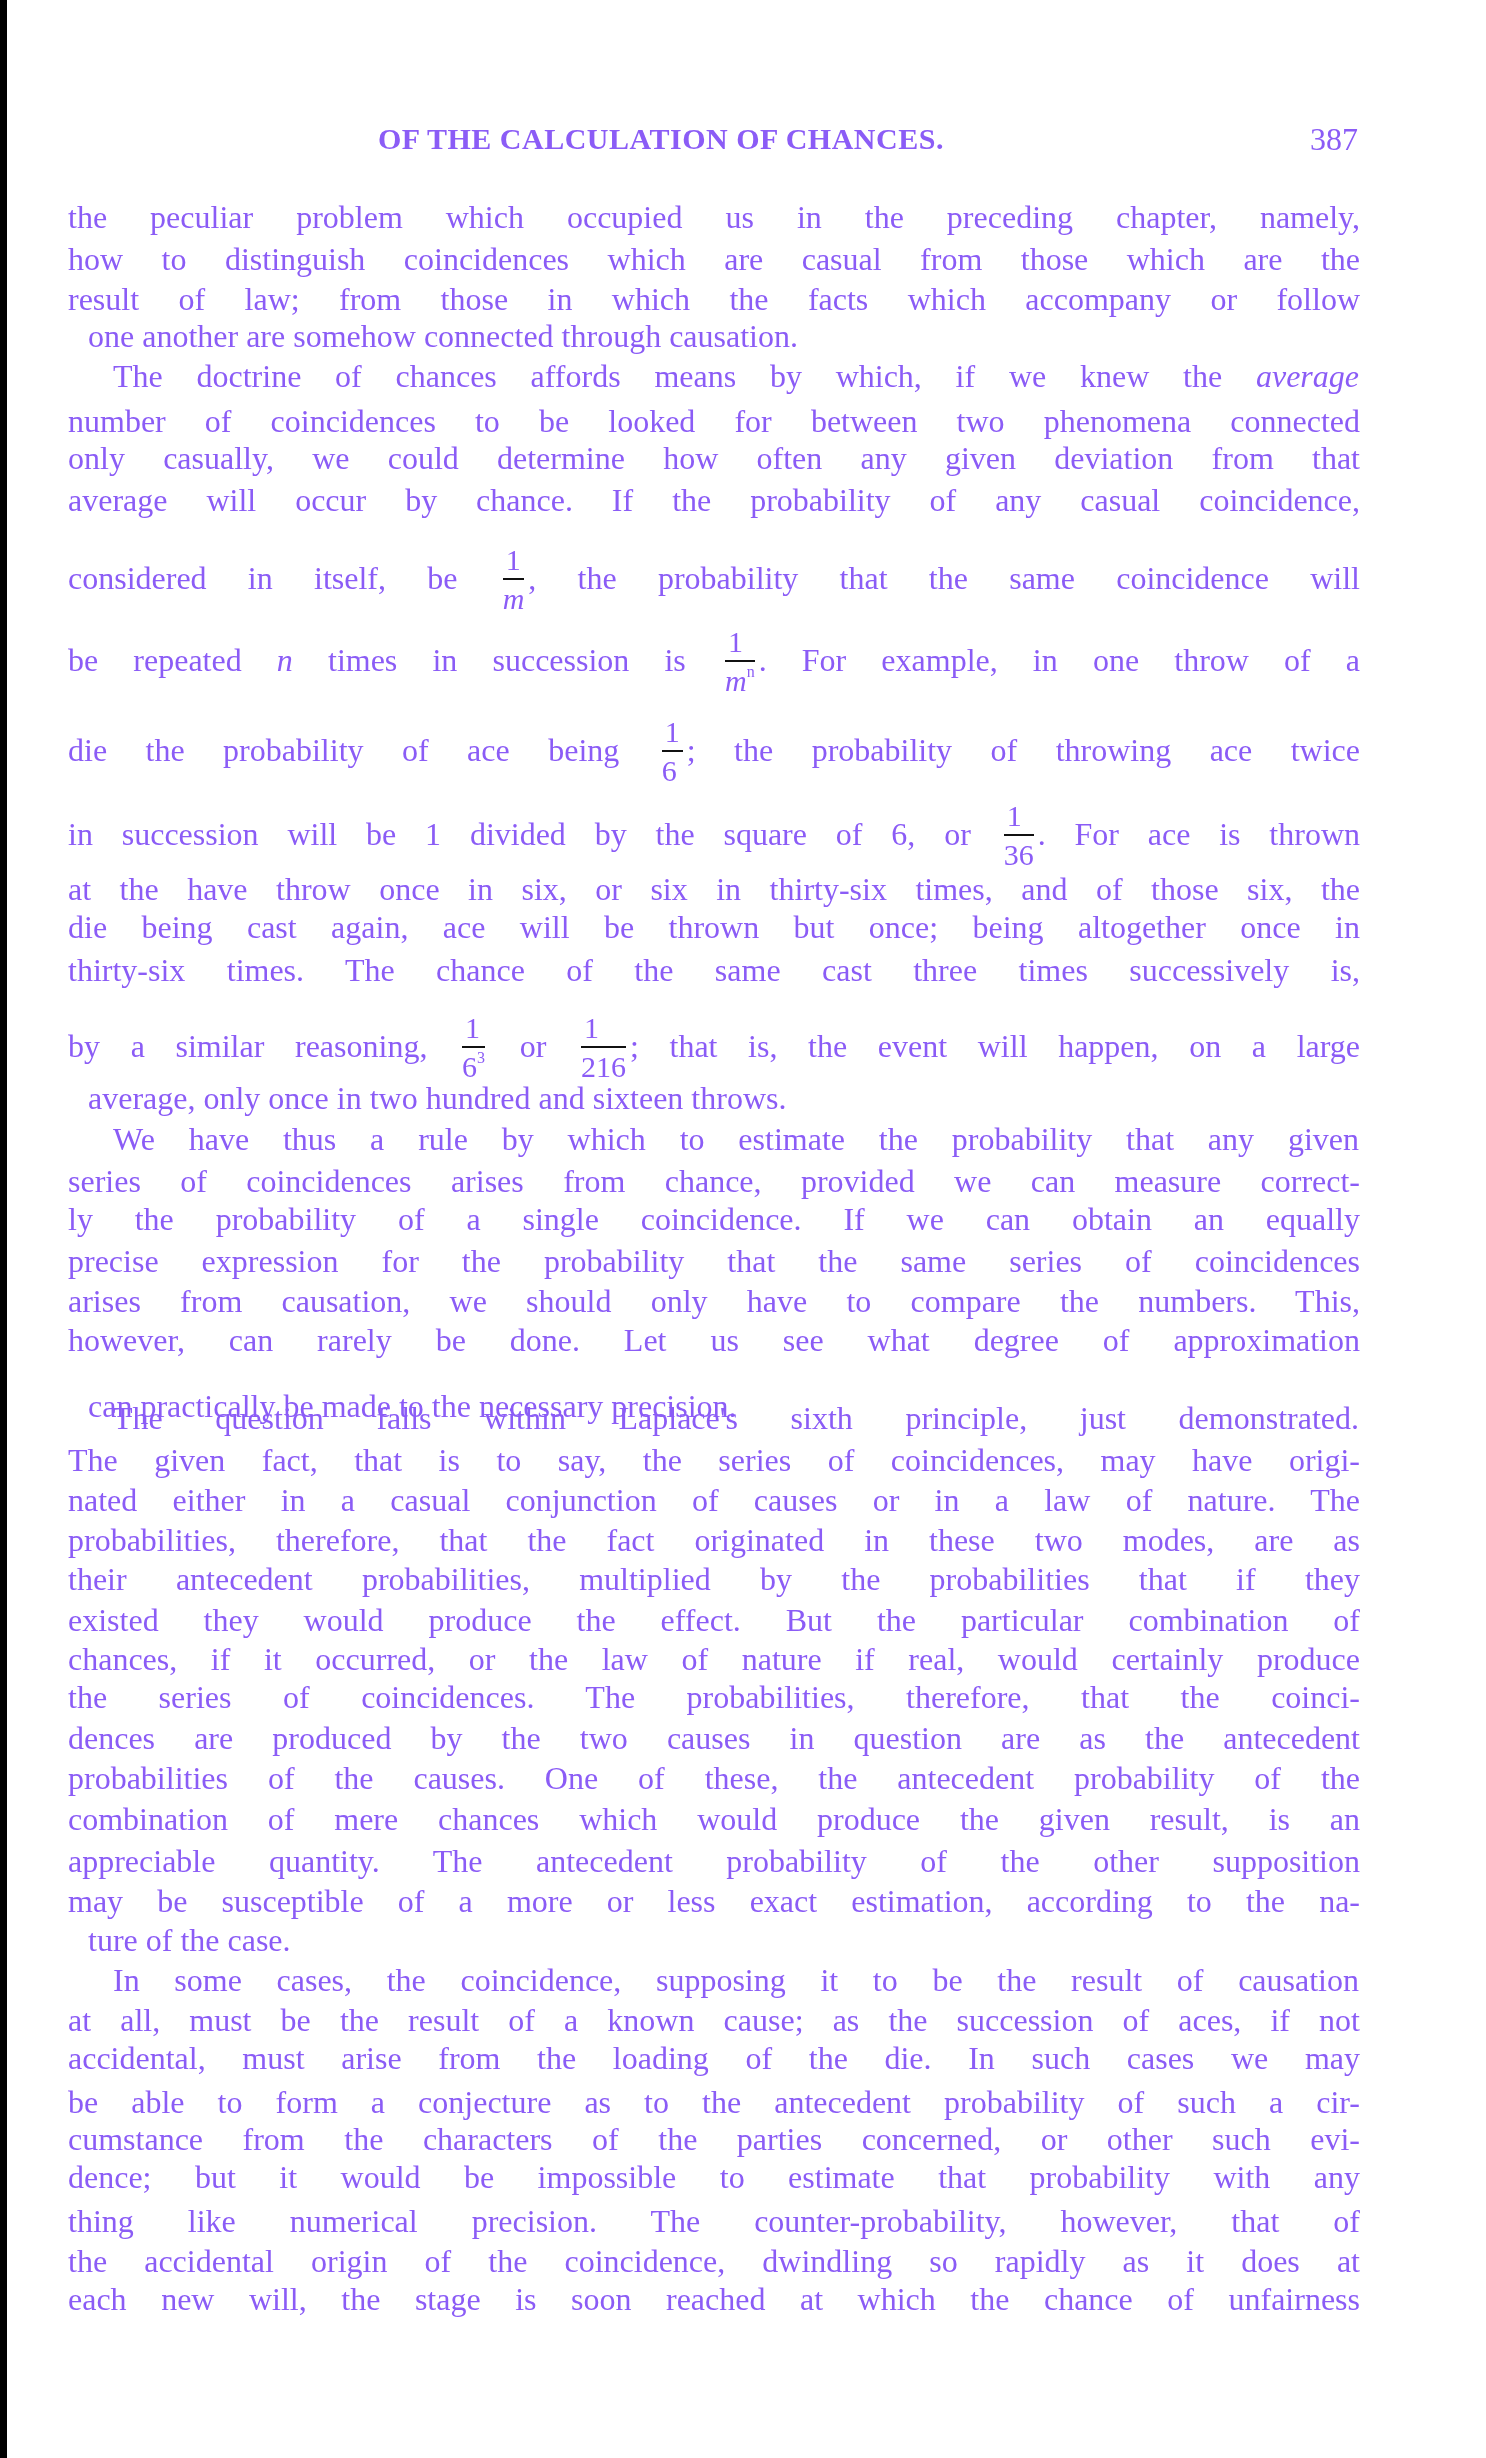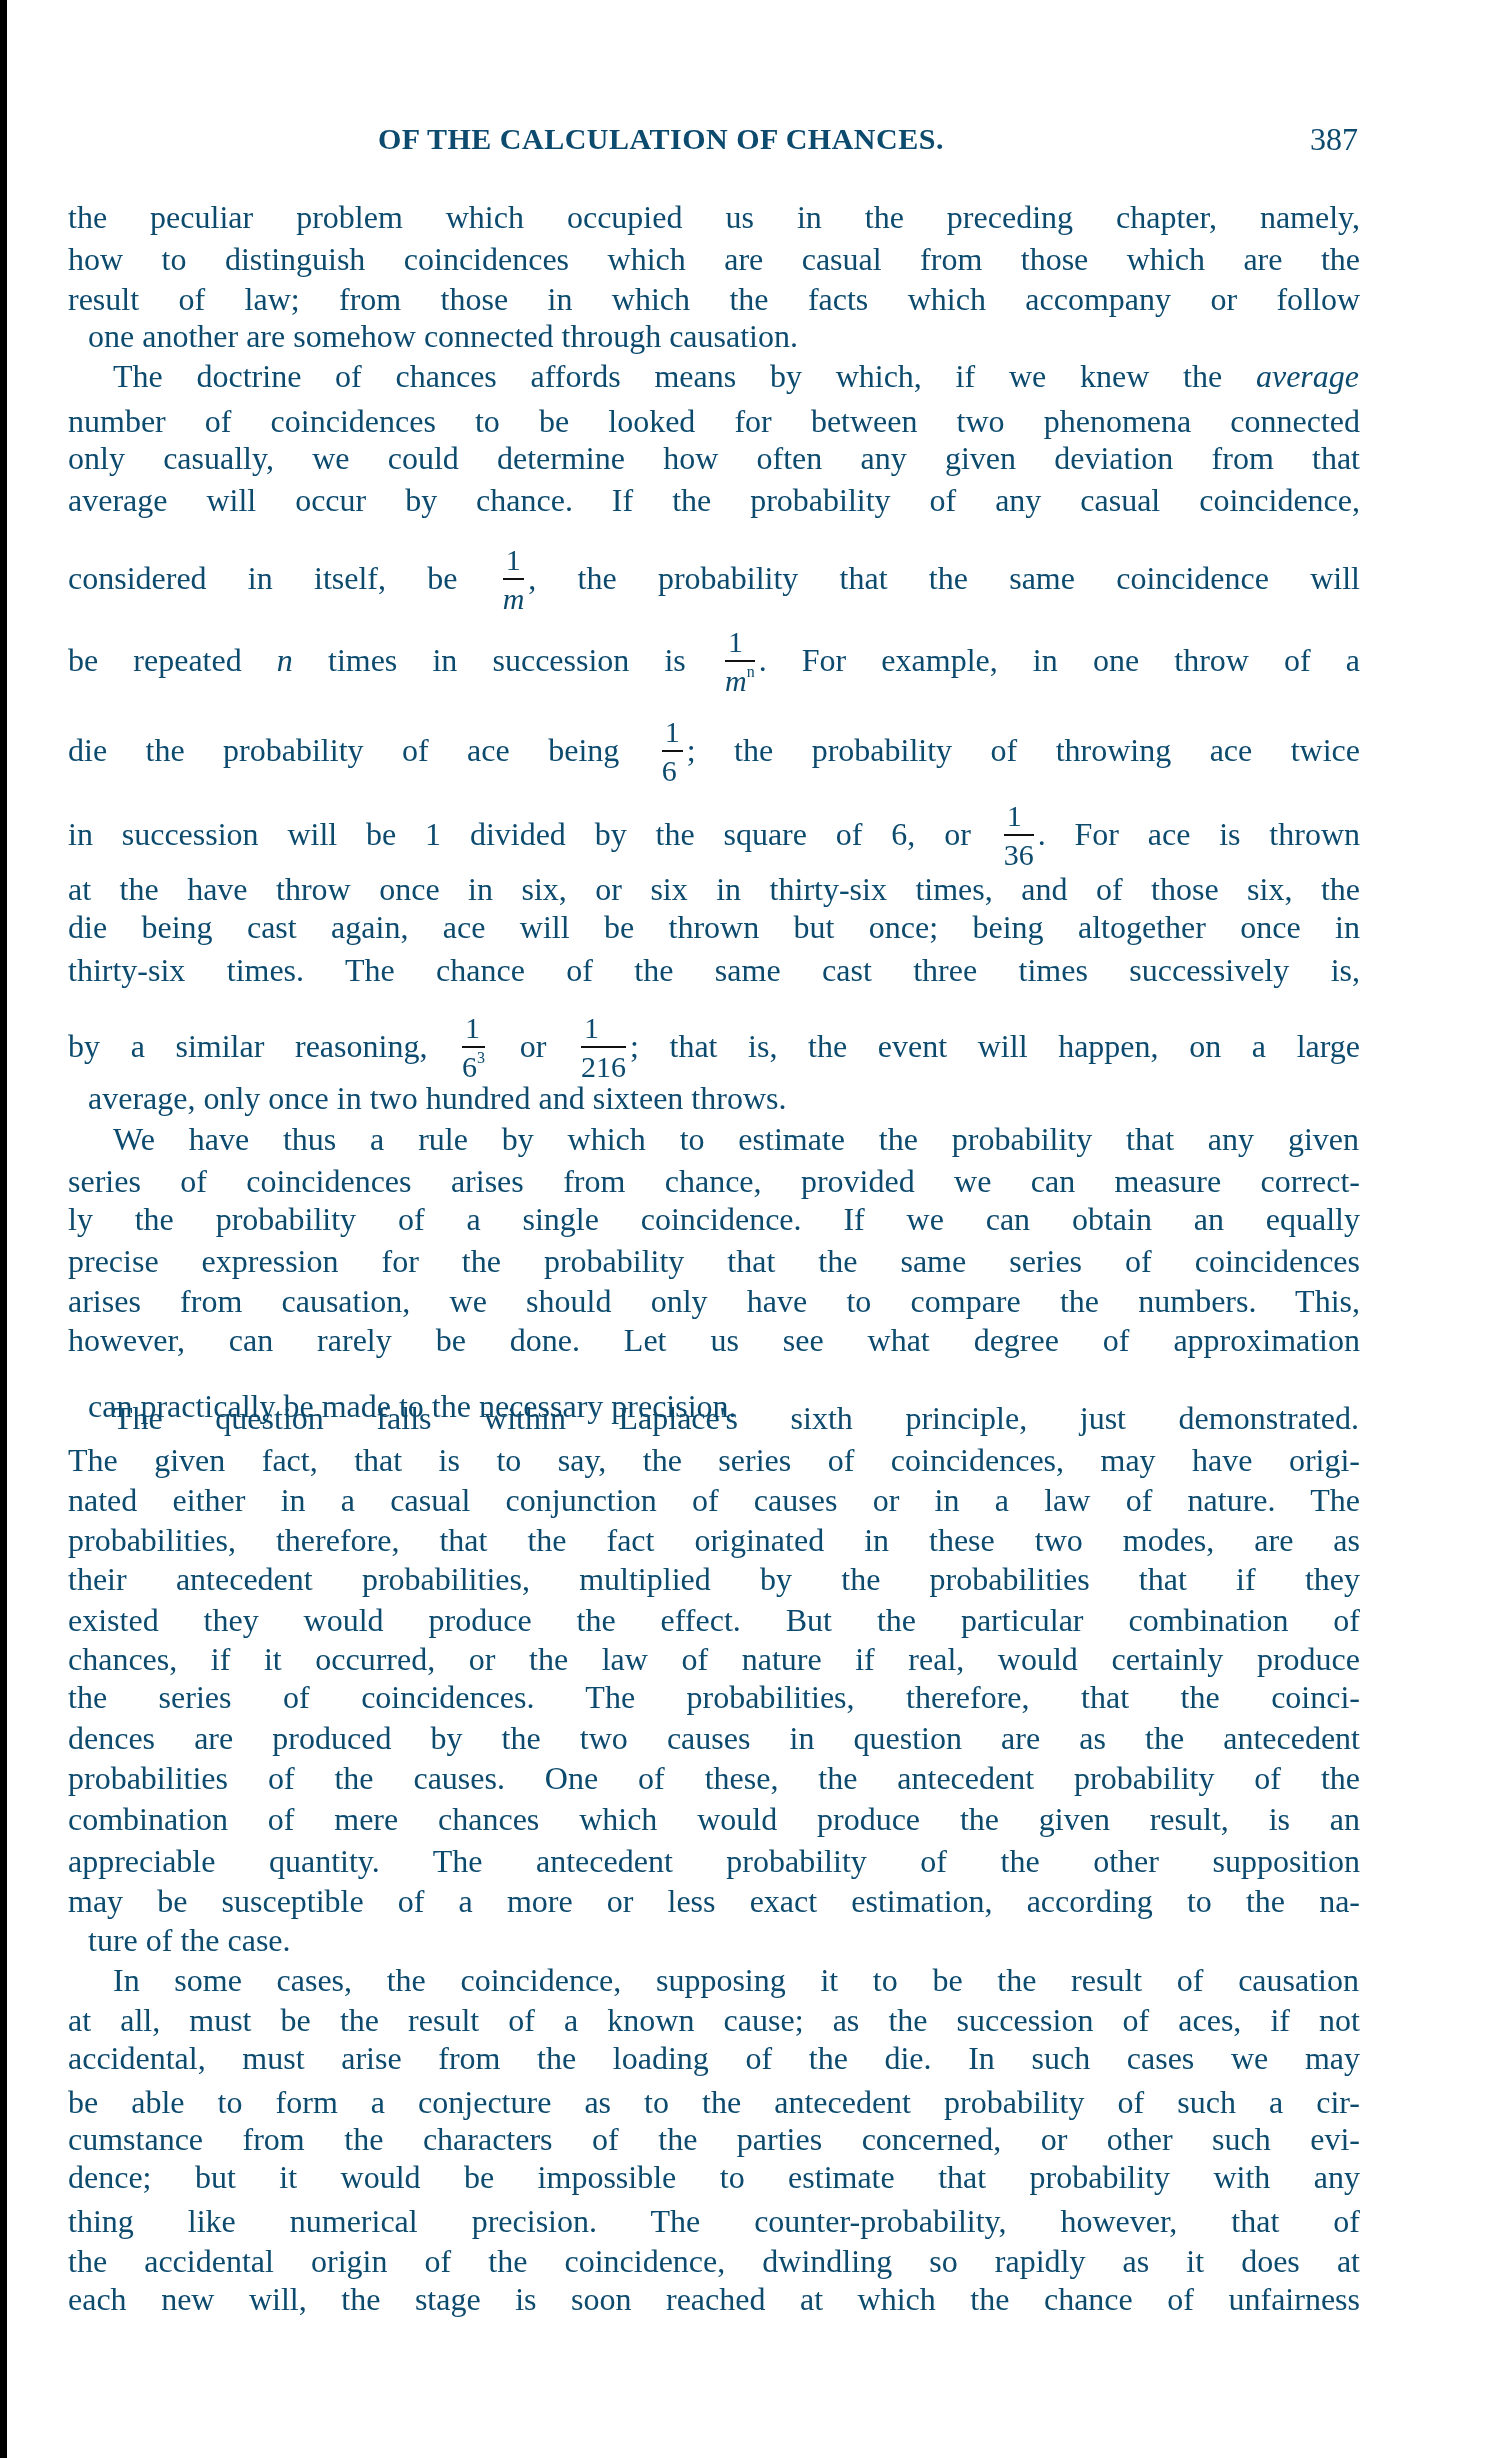--- a/index.html
+++ b/index.html
@@ -1,18 +1,18 @@
 <!DOCTYPE html>
 <html><head>
 <meta charset="utf-8">
 <style>
   html, body { margin: 0; padding: 0; background: #ffffff; }
   body { width: 1487px; height: 2459px; position: relative; overflow: hidden; }
   .left-bar { position: absolute; left: 0; top: 0; width: 7px; height: 2459px; background: #000; }
-  .page { position: absolute; left: 0; top: 0; width: 1487px; height: 2459px; font-family: "Liberation Serif", "DejaVu Serif", serif; color: #0c4a6e; }
+  .page { position: absolute; left: 0; top: 0; width: 1487px; height: 2459px; font-family: "Liberation Serif", "DejaVu Serif", serif; color: #8b5cf6; }
   .running-head { position: absolute; top: 121px; left: 378px; width: 662px; font-size: 30px; font-weight: bold; letter-spacing: 0.5px; white-space: nowrap; line-height: 36px; }
   .page-number { position: absolute; top: 121px; left: 1292px; width: 66px; text-align: right; font-size: 32px; line-height: 36px; }
   .ln { position: absolute; left: 68px; width: 1292px; font-size: 32px; line-height: 40px; height: 40px; white-space: nowrap; text-align: justify; text-align-last: justify; }
   .ln.last { text-align-last: left; margin-left: 20px; }
   .ln.indent { left: 113px; width: 1246px; }
   .ln i { font-style: italic; }
   .frac { display: inline-block; vertical-align: middle; text-align: center; line-height: 1; margin: 0 4px; position: relative; top: -2px; }
   .frac .num { display: block; font-size: 30px; padding: 0 3px 3px; border-bottom: 2px solid #111; }
   .frac .den { display: block; font-size: 30px; padding-top: 4px; }
   .frac .den sup { font-size: 16px; vertical-align: top; position: relative; top: -2px; }

